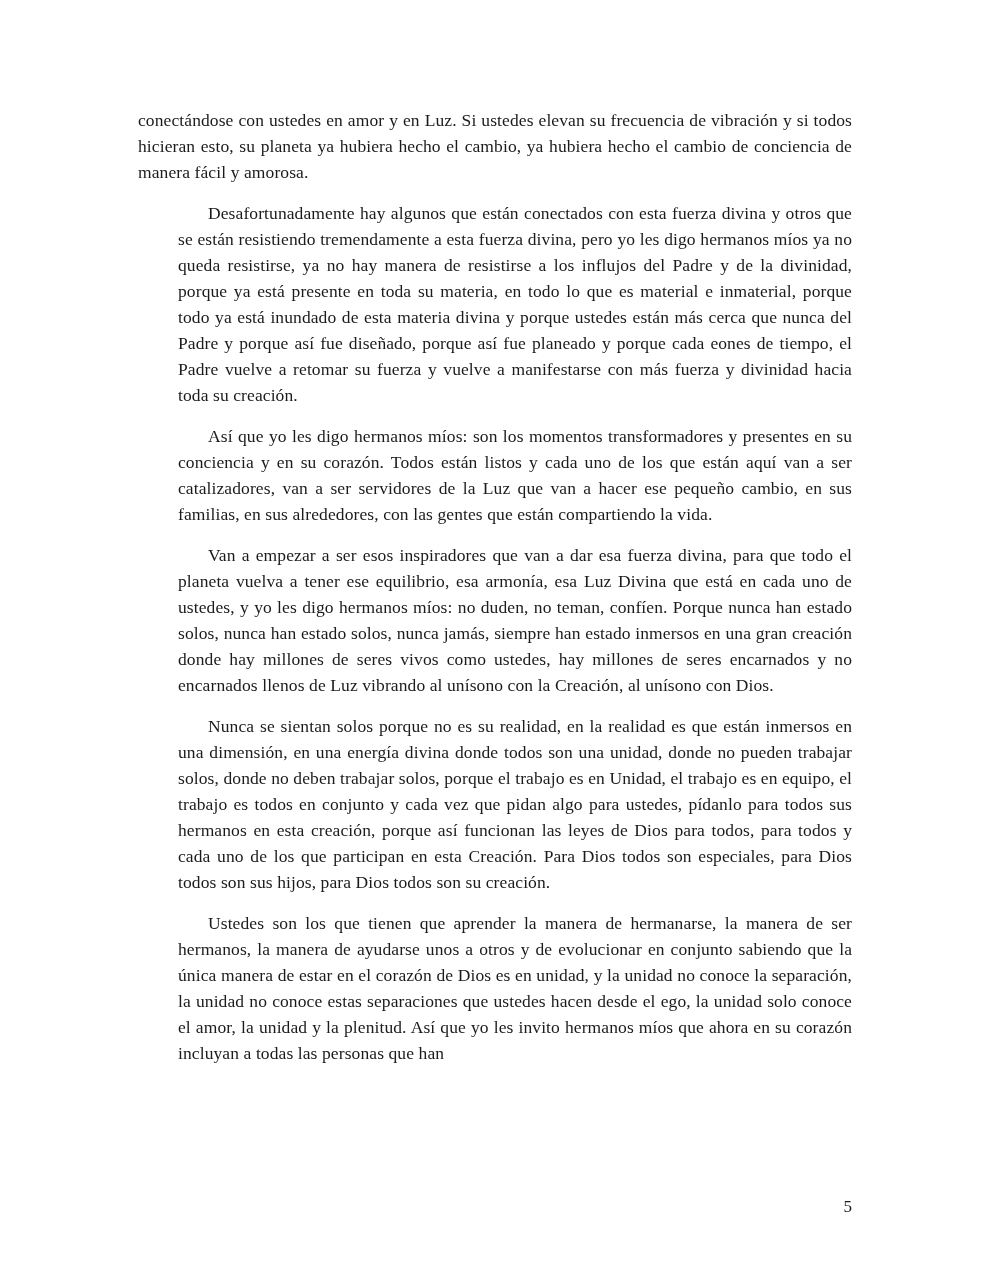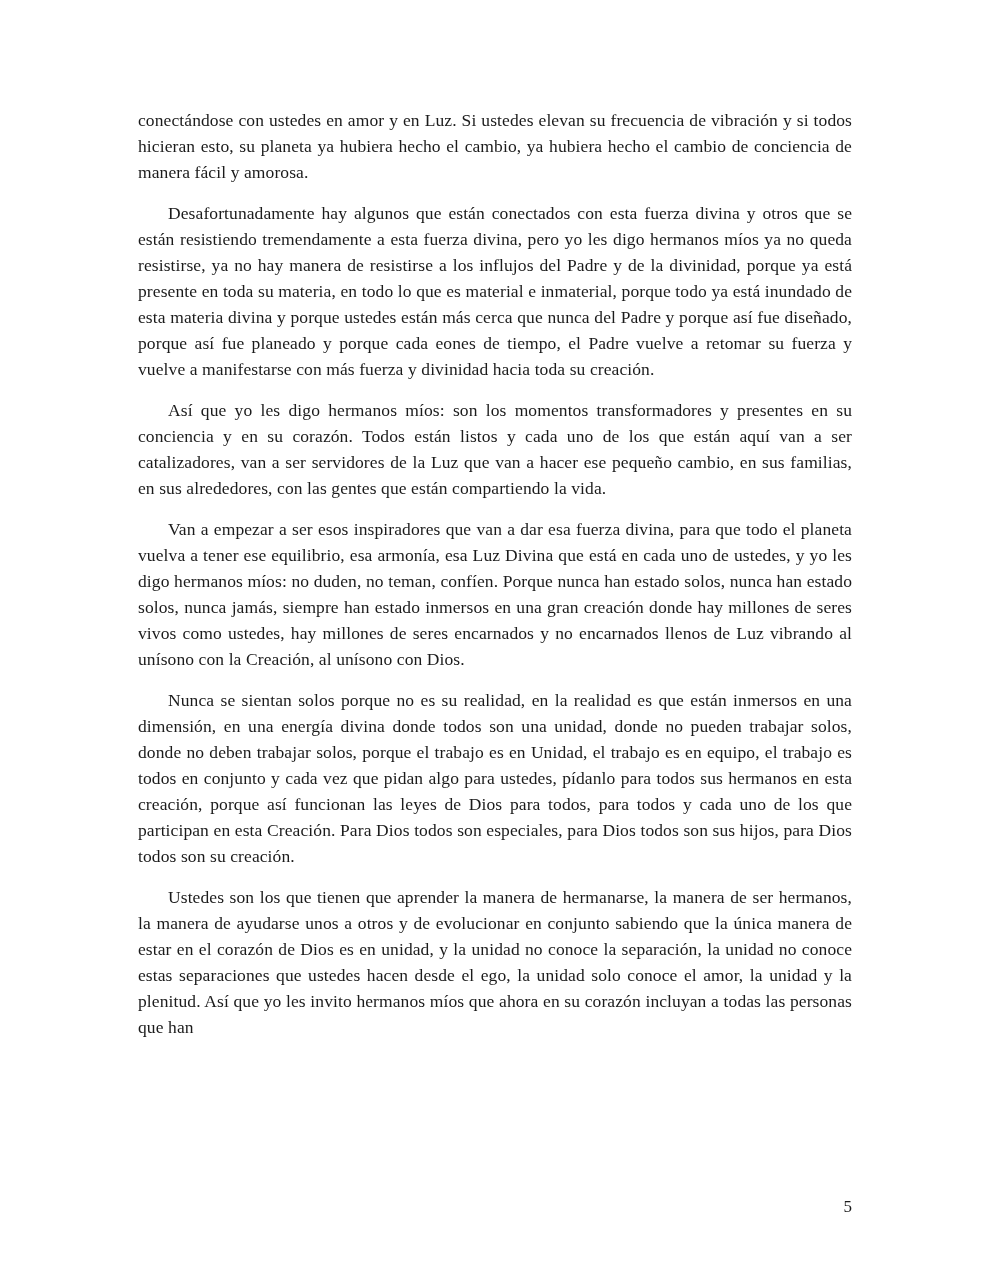--- a/index.html
+++ b/index.html
@@ -27,20 +27,21 @@
   }
   .text-block p {
     margin: 0 0 15px 0;
     font-size: 17.5px;
     line-height: 26px;
     text-align: justify;
     letter-spacing: 0.1px;
   }
   .text-block p.indent {
     text-indent: 30px;
+    margin-left: 40px;
   }
   .page-number {
     position: absolute;
     top: 1196px;
     right: 138px;
     font-size: 17px;
     line-height: 22px;
     color: #1b1b1b;
     text-align: right;
   }

